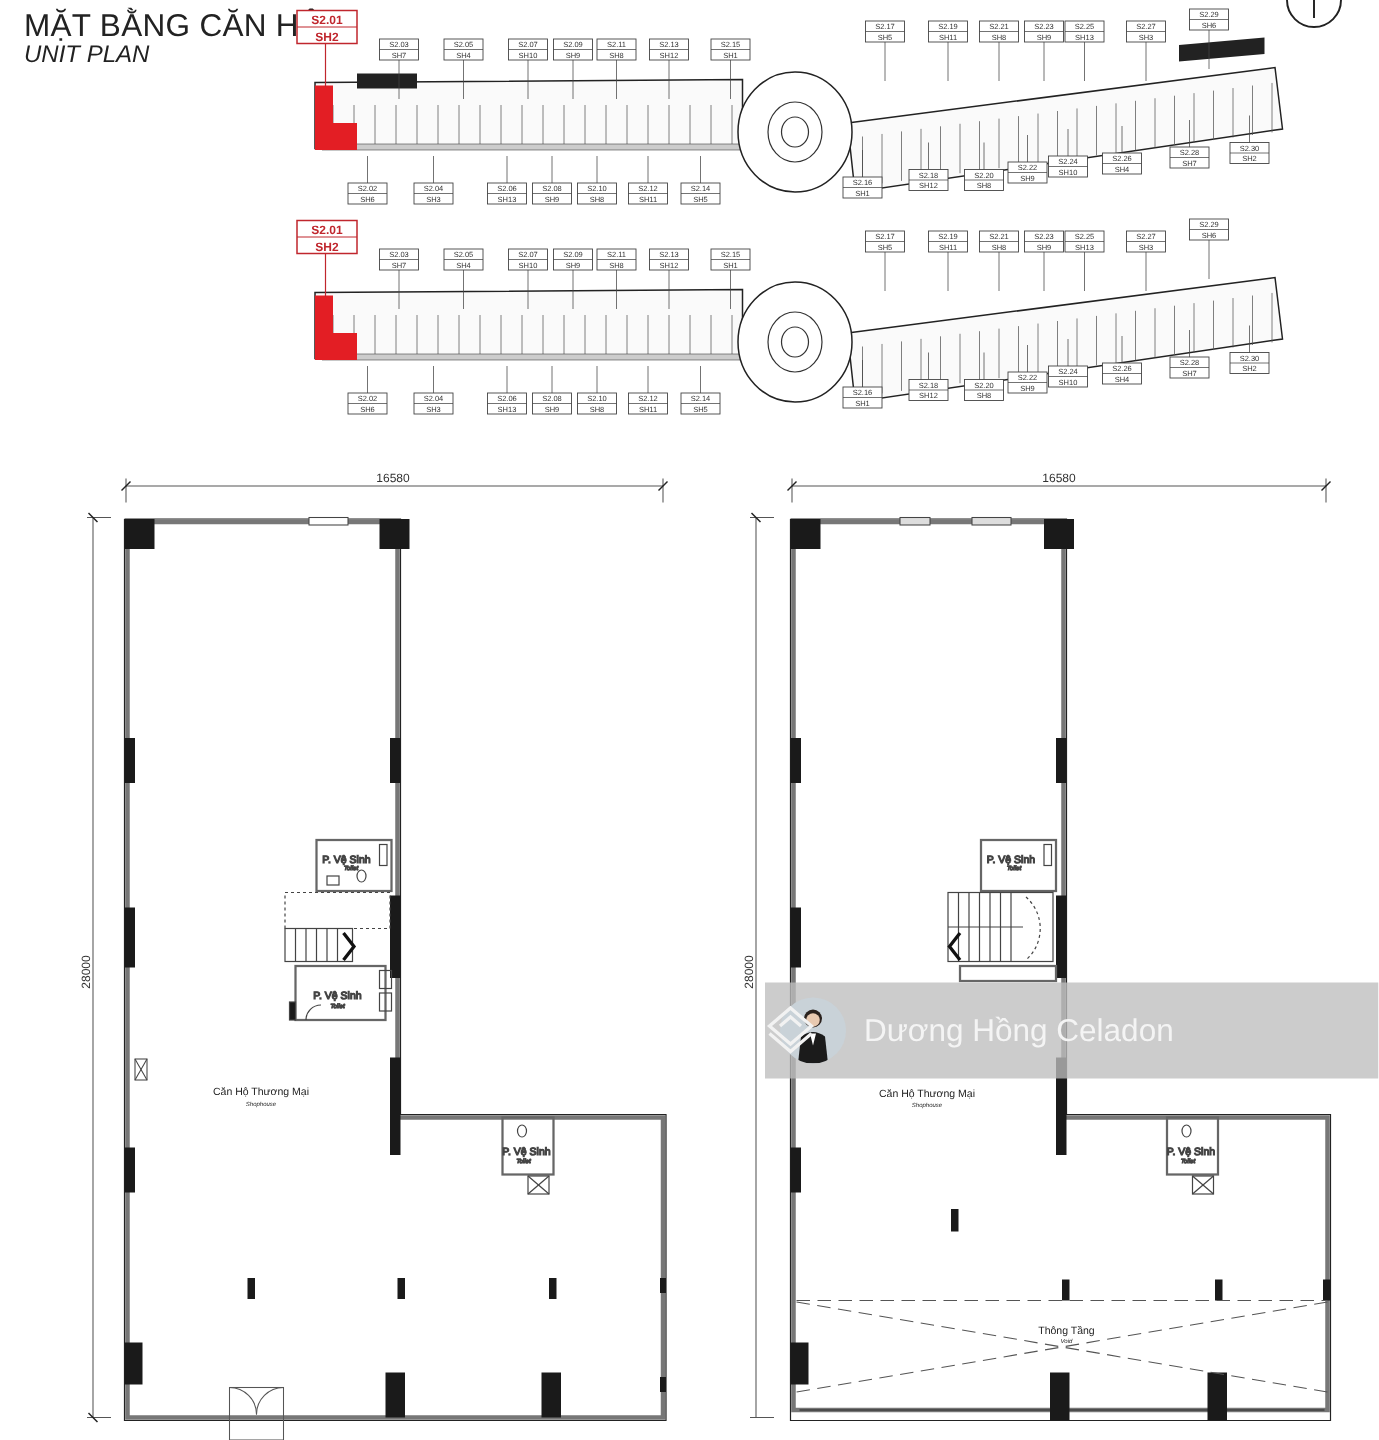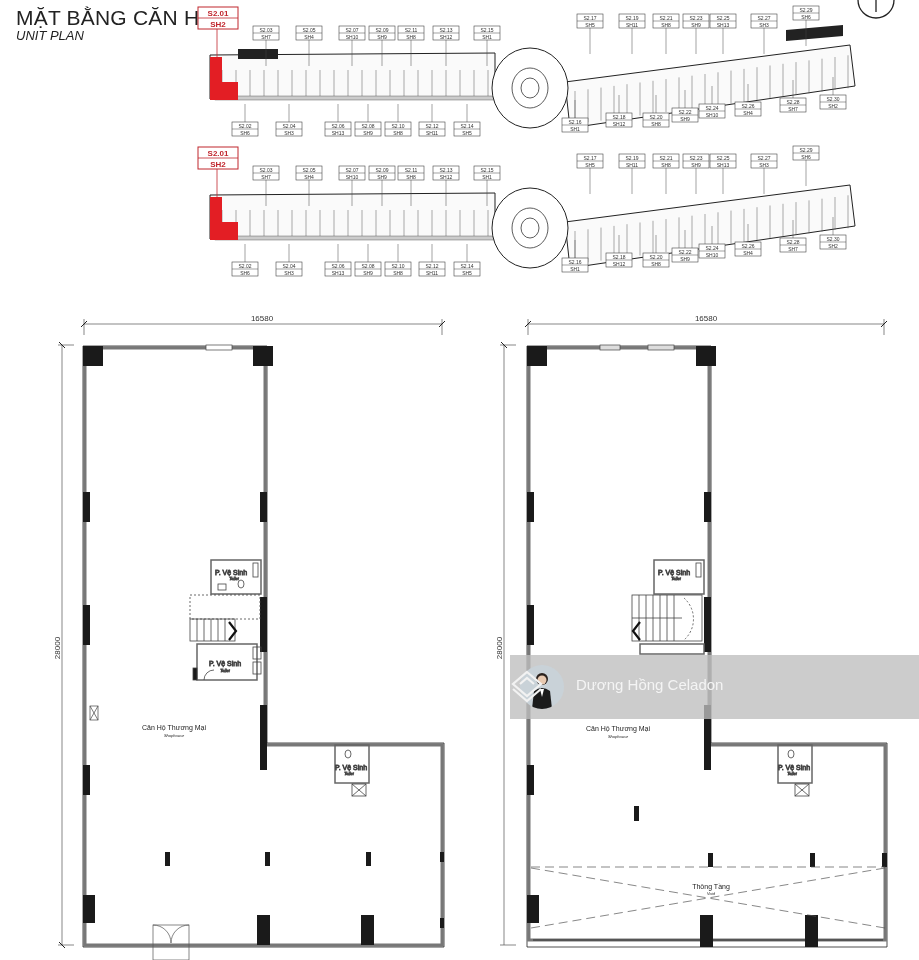--- a/index.html
+++ b/index.html
@@ -1,28 +1,28 @@
 <!DOCTYPE html>
 <html><head>
 <meta charset="utf-8">
 <style>
   html,body{margin:0;padding:0;background:#fff;}
   body{width:919px;height:960px;position:relative;overflow:hidden;font-family:"Liberation Sans",sans-serif;color:#222;}
   .title-main{position:absolute;left:16px;top:6px;font-size:21px;letter-spacing:0.2px;color:#222;}
-  .title-sub{position:absolute;left:16px;top:28px;font-size:13px;font-style:italic;color:#222;}
+  .title-sub{position:absolute;left:16px;top:28px;font-size:16px;font-style:italic;color:#222;}
   svg{position:absolute;left:0;top:0;}
   .lbl{font-family:"Liberation Sans",sans-serif;font-size:5px;fill:#333;text-anchor:middle;}
   .lbl-red{font-family:"Liberation Sans",sans-serif;font-size:8px;font-weight:bold;fill:#c0262d;text-anchor:middle;}
   .dim{font-family:"Liberation Sans",sans-serif;font-size:8px;fill:#333;text-anchor:middle;}
   .room{font-family:"Liberation Sans",sans-serif;font-size:7px;fill:#222;text-anchor:middle;}
   .room-sub{font-family:"Liberation Sans",sans-serif;font-size:4px;fill:#222;text-anchor:middle;font-style:italic;}
   .wc{font-family:"Liberation Sans",sans-serif;font-size:7px;fill:#222;text-anchor:middle;}
   .watermark{position:absolute;left:510px;top:655px;width:409px;height:64px;background:rgba(190,190,190,0.78);}
   .wm-avatar{position:absolute;left:10px;top:10px;width:44px;height:44px;border-radius:50%;background:#c9d2d8;overflow:hidden;}
-  .wm-name{position:absolute;left:66px;top:21px;font-size:15px;color:#f4f4f4;}
+  .wm-name{position:absolute;left:66px;top:21px;font-size:21px;color:#f4f4f4;}
   .wm-logo{position:absolute;right:12px;top:14px;width:34px;height:34px;}
 </style>
 </head>
 <body>
 
 <div class="title-main">MẶT BẰNG CĂN HỘ</div>
 <div class="title-sub">UNIT PLAN</div>
 
 <svg id="drawing" width="919" height="960" viewBox="0 0 919 960">
 

